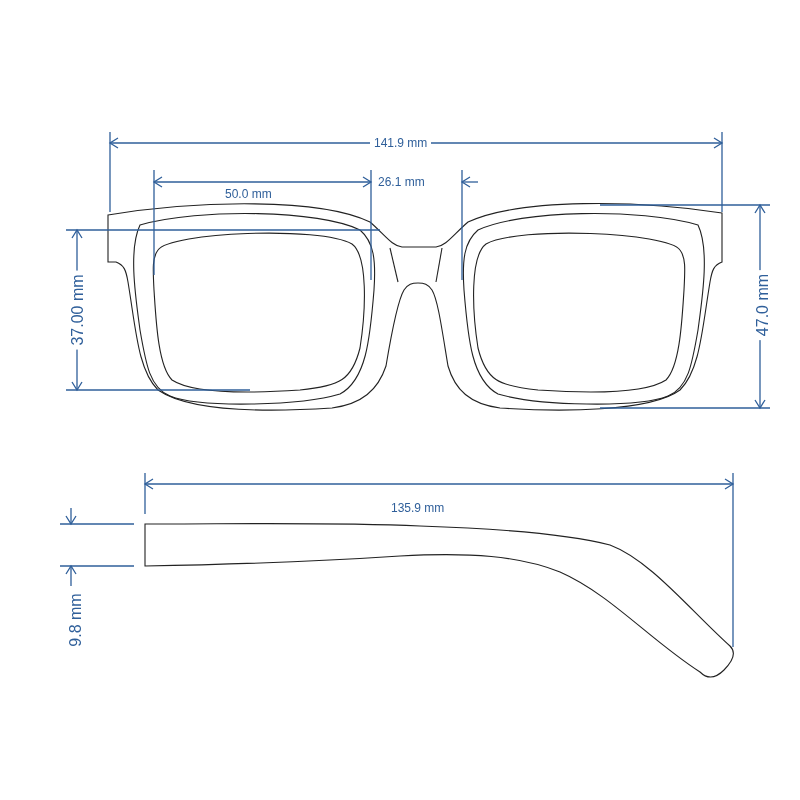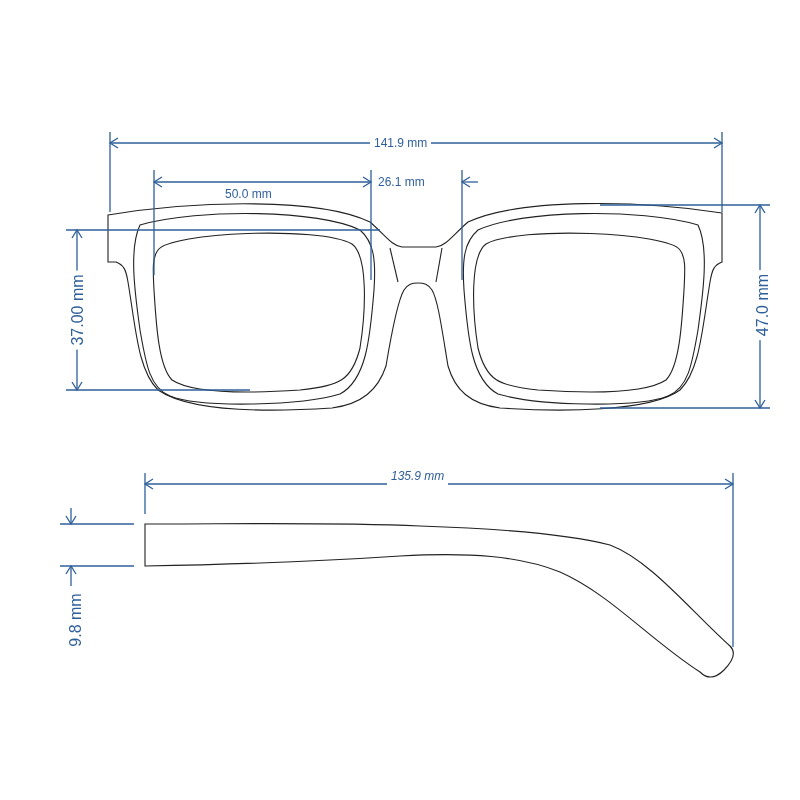--- a/index.html
+++ b/index.html
@@ -85,14 +85,14 @@
     <line class="dim" x1="71" y1="566" x2="71" y2="586"></line>
     <polyline class="arrow" points="66,574 71,566 76,574"></polyline>
   </g>
 </svg>
 
 <div class="lbl" style="left:370px; top:134px;">141.9 mm</div>
 <div class="lbl" style="left:221px; top:173px;margin-top:12px;">50.0 mm</div>
 <div class="lbl" style="left:374px; top:173px;">26.1 mm</div>
 <div class="vlbl" style="left:38px; top:301px;">37.00 mm</div>
 <div class="vlbl" style="left:728px; top:296px;">47.0 mm</div>
-<div class="lbl" style="left:387px; top:467px;font-style:italic;">135.9 mm</div>
+<div class="lbl" style="left:387px; top:499px;">135.9 mm</div>
 <div class="vlbl" style="left:45px; top:611px;">9.8 mm</div>
 
 </body></html>

